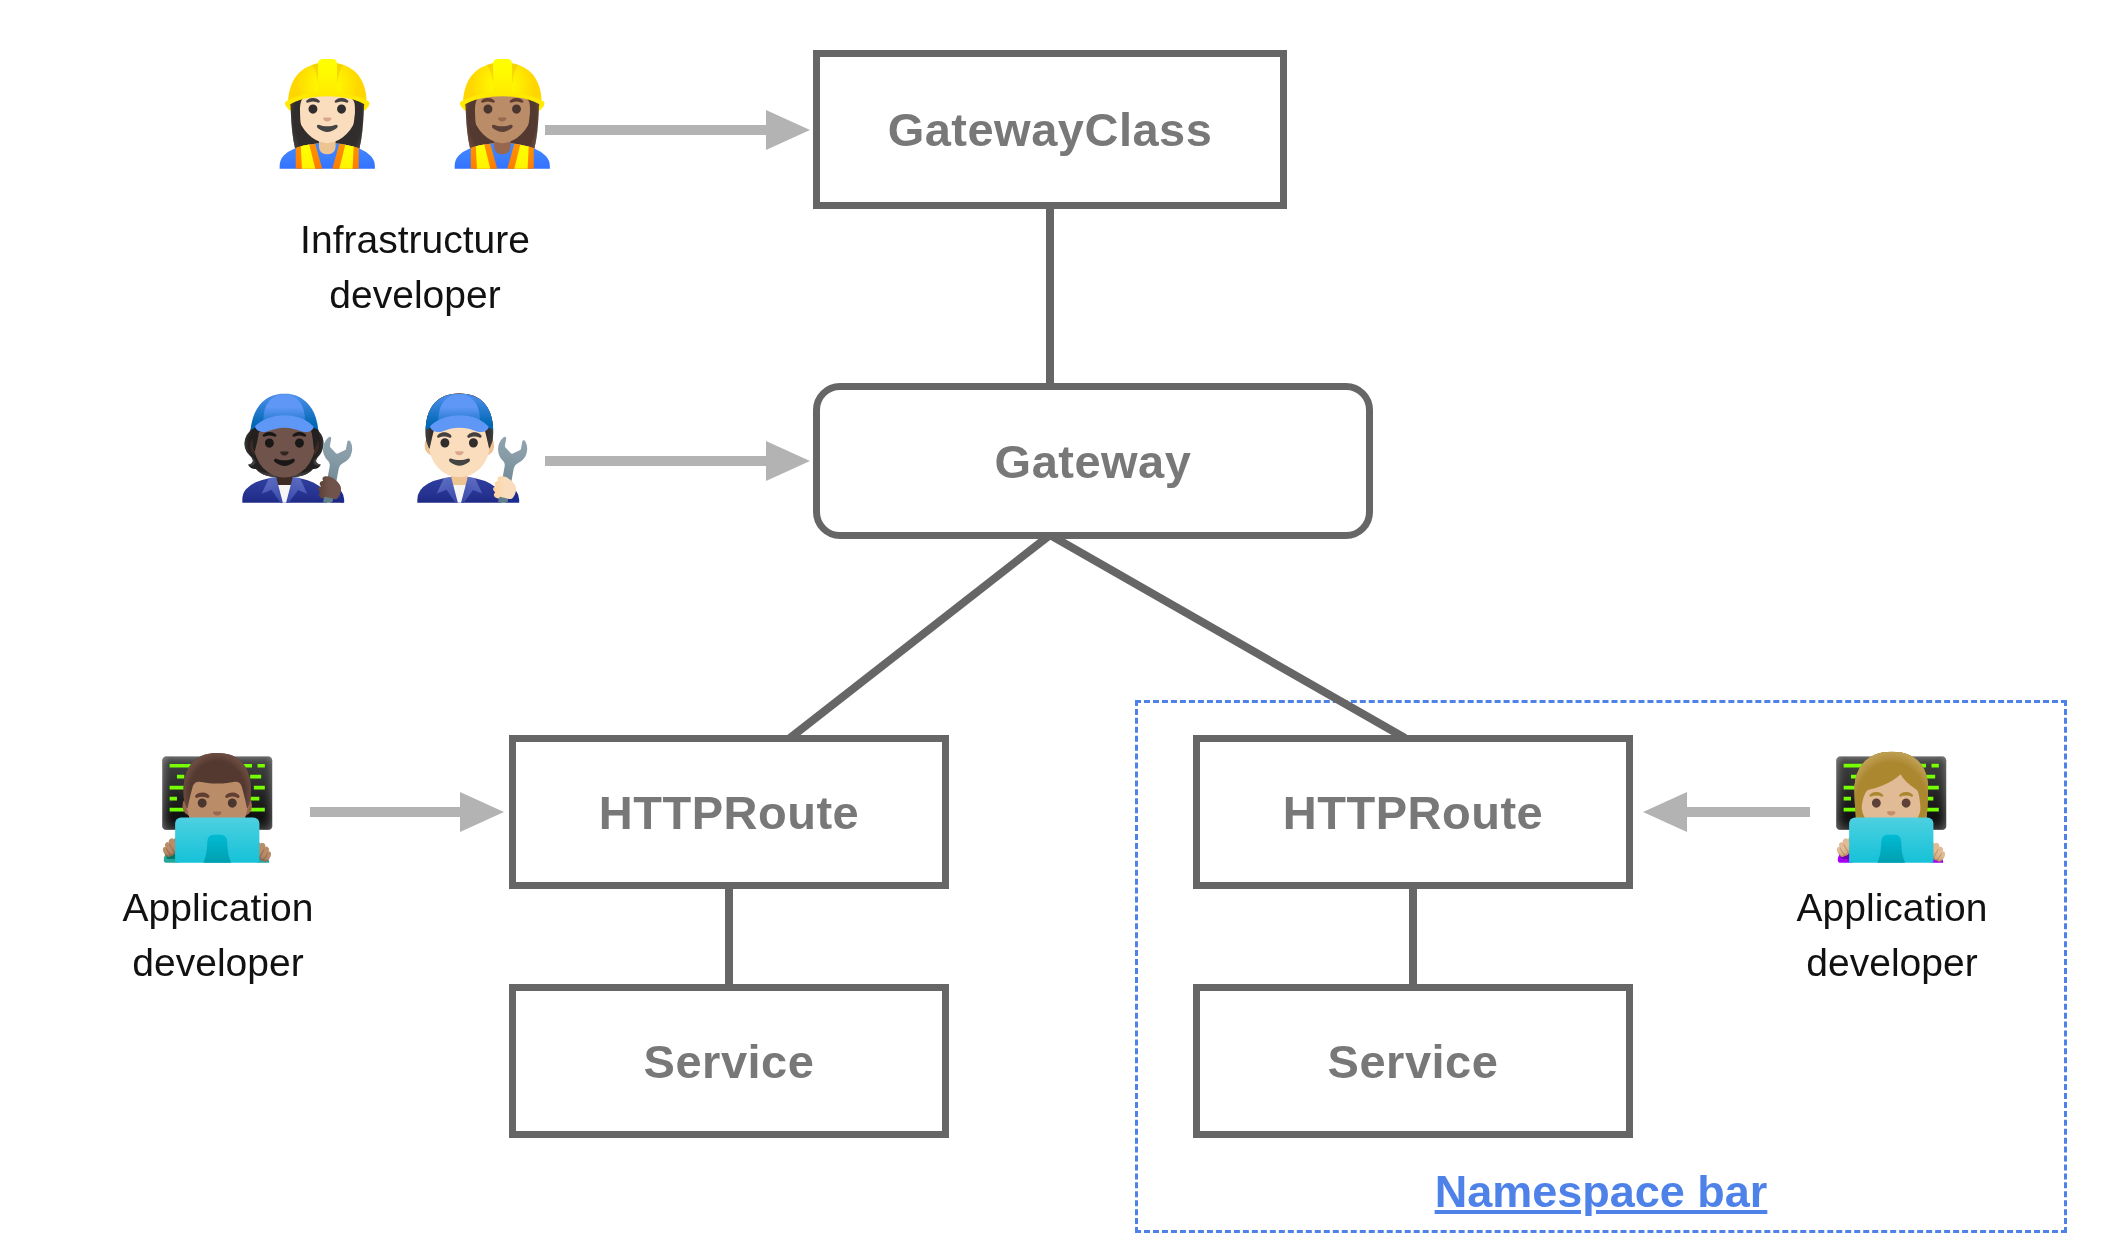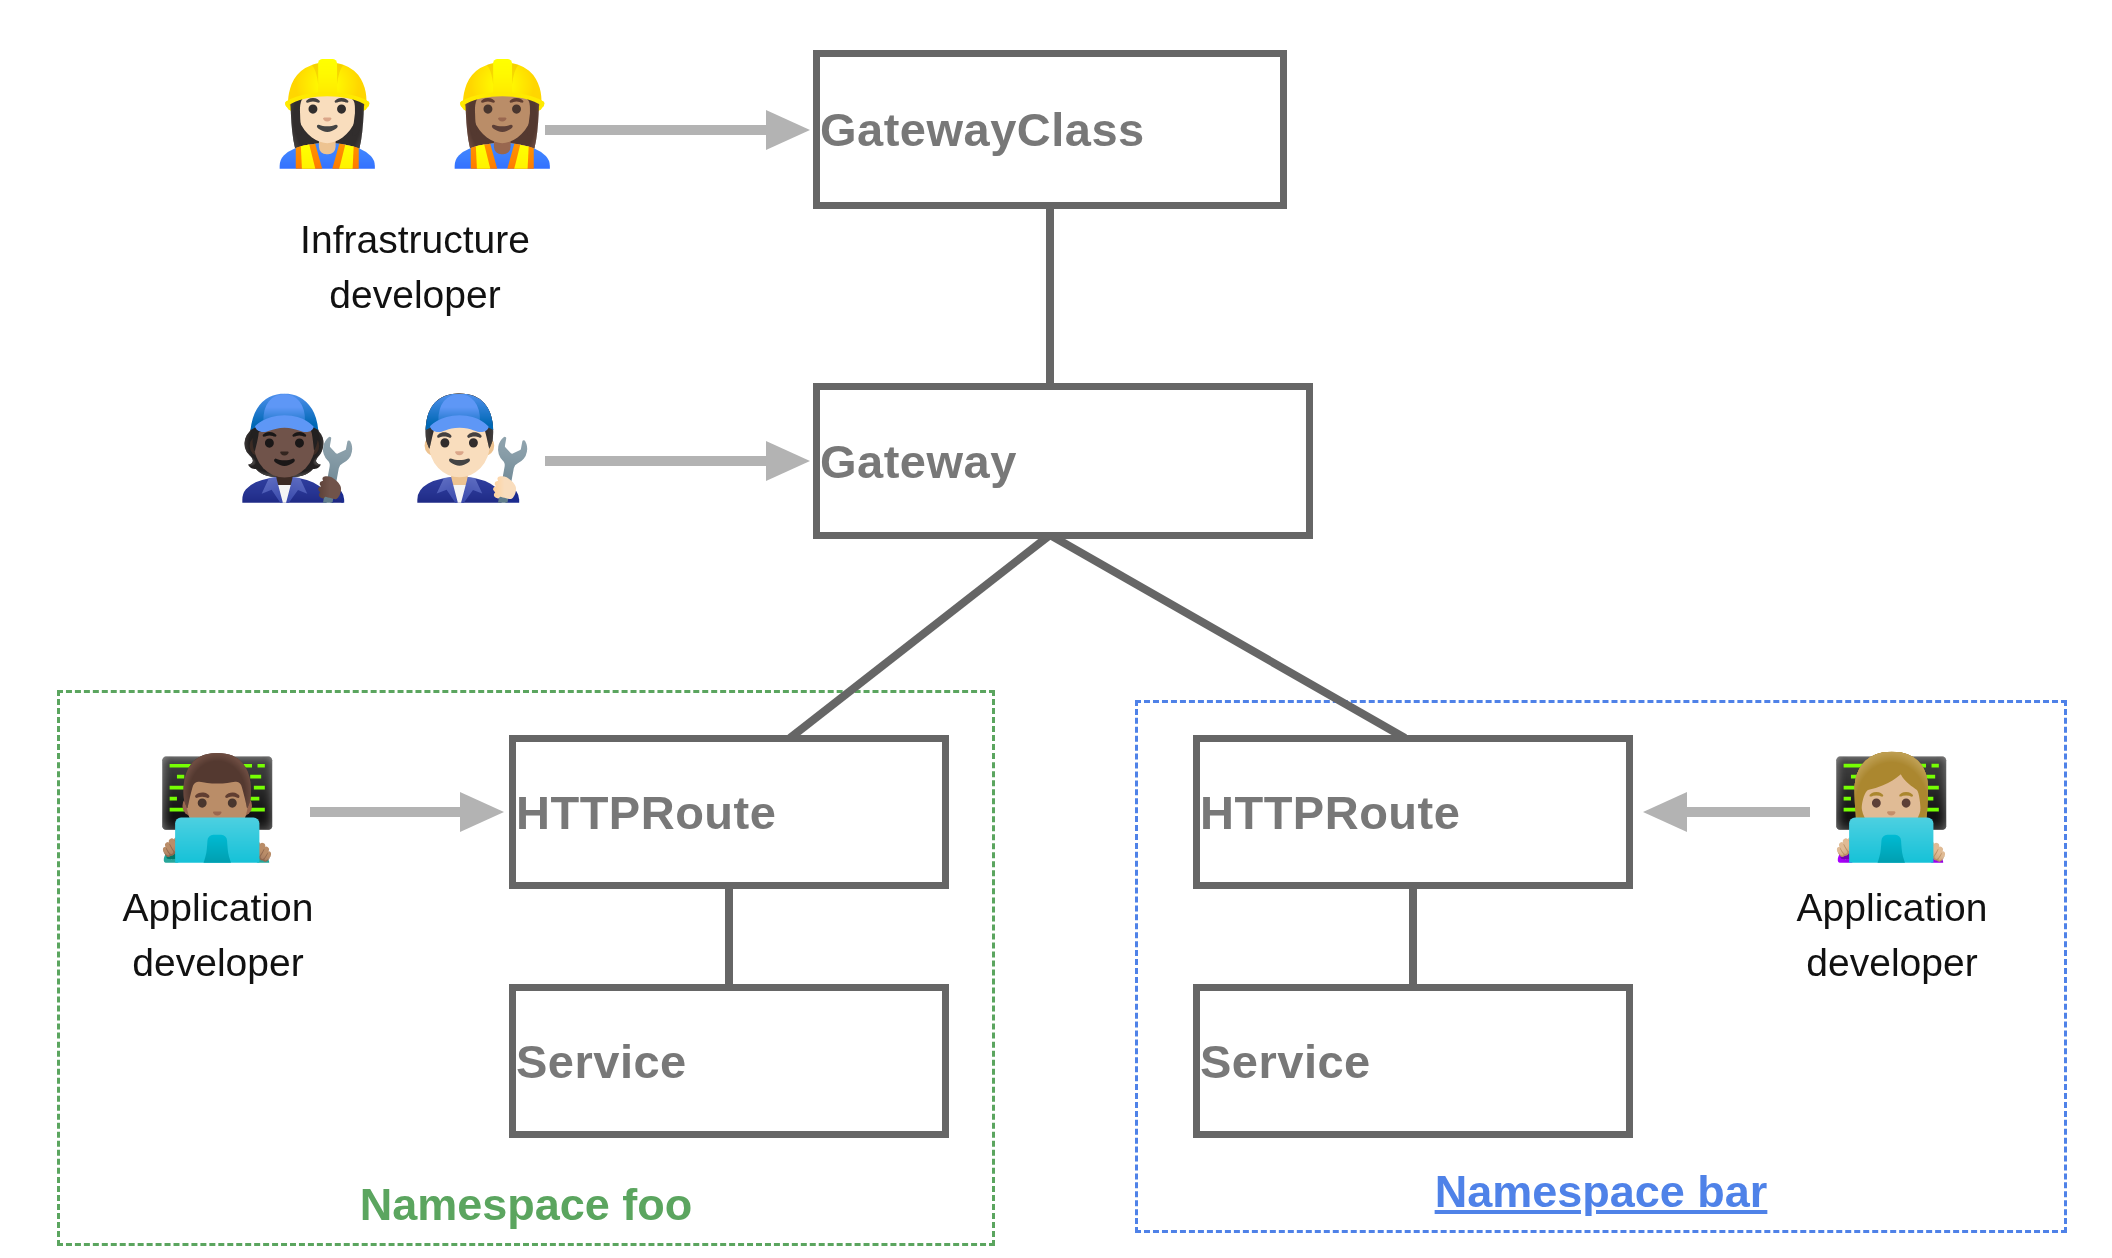--- a/index.html
+++ b/index.html
@@ -22,21 +22,21 @@
     height: 1258px;
     pointer-events: none;
   }
   .node {
     position: absolute;
     box-sizing: border-box;
     background: #ffffff;
     border: 7px solid var(--box-border, #666666);
     display: flex;
     align-items: center;
-    justify-content: flex-start;
+    justify-content: center;
     font-weight: bold;
     font-size: 47px;
     letter-spacing: 0.5px;
     color: var(--box-text, #787878);
   }
   .namespace {
     position: absolute;
     box-sizing: border-box;
     border-width: 3px;
     border-style: dashed;
@@ -71,23 +71,20 @@
     line-height: 1.42;
     color: var(--label-text, #111111);
     white-space: pre-line;
   }
 </style>
 </head>
 <body>
 
 <div id="canvas">
 
-  <div class="namespace ns-foo" style="left:57px; top:690px; width:938px; height:556px;">
-    <div class="ns-label">Namespace foo</div>
-  </div>
   <div class="namespace ns-bar" style="left:1135px; top:700px; width:932px; height:533px;">
     <div class="ns-label">Namespace bar</div>
   </div>
 
   <svg id="connector-layer" viewBox="0 0 2112 1258" xmlns="http://www.w3.org/2000/svg">
 
     <g style="stroke:var(--connector,#666666); stroke-width:8; fill:none;">
       <line x1="1050" y1="205" x2="1050" y2="387"></line>
       <line x1="1050" y1="535" x2="790" y2="738"></line>
       <line x1="1050" y1="535" x2="1405" y2="738"></line>
@@ -106,21 +103,21 @@
       <polygon points="766,441 810,461 766,481"></polygon>
       <polygon points="460,792 504,812 460,832"></polygon>
       <polygon points="1687,792 1643,812 1687,832"></polygon>
     </g>
   </svg>
 
   <div class="node" style="left:813px; top:50px; width:474px; height:159px;">
     <span>GatewayClass</span>
   </div>
 
-  <div class="node" style="left:813px; top:383px; width:500px; height:156px;">
+  <div class="node" style="left:813px; top:383px; width:560px; height:156px;border-radius:27px;">
     <span>Gateway</span>
   </div>
 
   <div class="node" style="left:509px; top:735px; width:440px; height:154px;">
     <span>HTTPRoute</span>
   </div>
 
   <div class="node" style="left:509px; top:984px; width:440px; height:154px;">
     <span>Service</span>
   </div>

